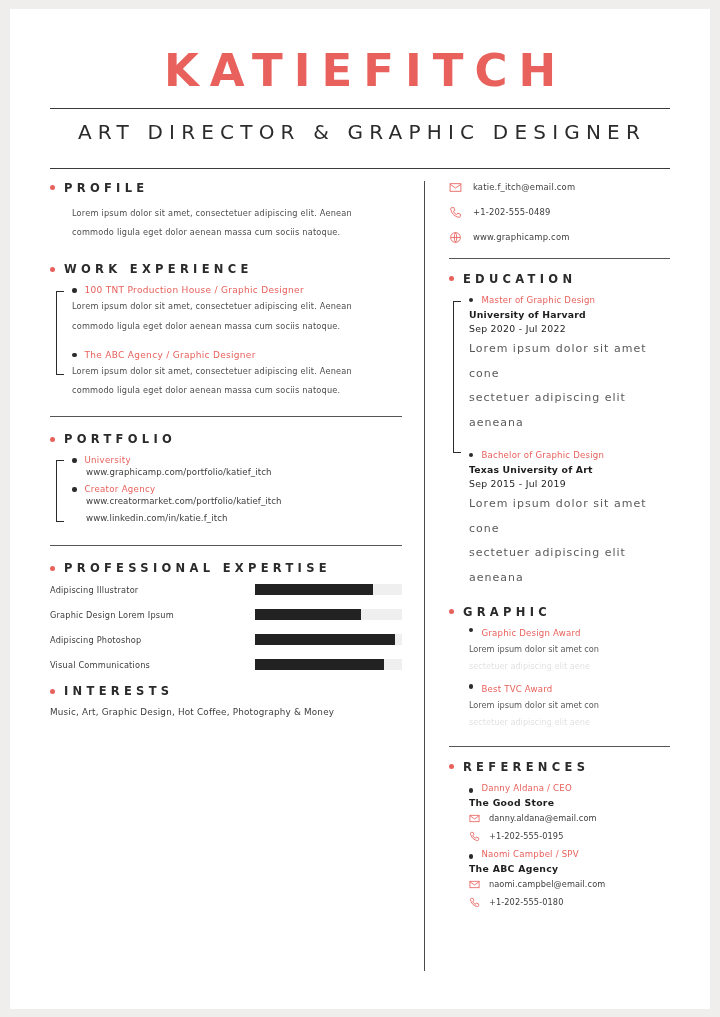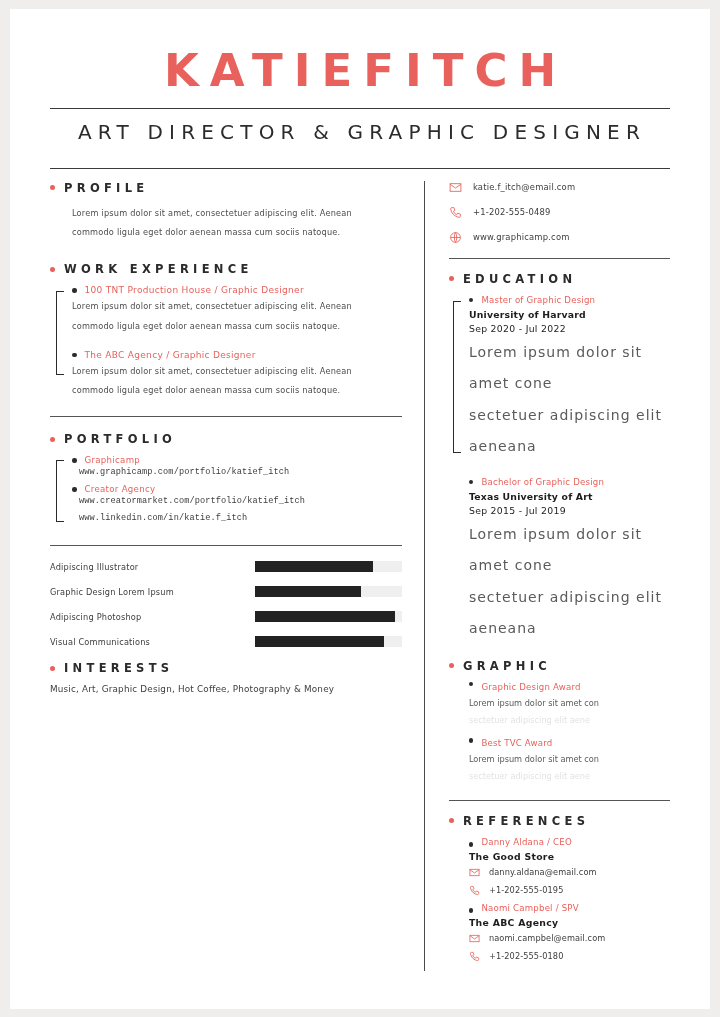--- a/index.html
+++ b/index.html
@@ -89,21 +89,21 @@
     border-left: 1px solid #2b2b2b;
     border-top: 1px solid #2b2b2b;
     border-bottom: 1px solid #2b2b2b;
   }
 
   
   .pf { position: relative; padding-left: 22px; }
   .pf-item { margin-bottom: 1px; }
   .pf-head { display: flex; align-items: center; gap: 8px; }
   .pf-name { color: #e8615c; font-size: 8.6px; letter-spacing: .3px; }
-  .pf-url { font-size: 8.6px; color: #3c3c3c; letter-spacing: .1px; padding-left: 0px; margin: 2px 0 7px 7px; font-family: Liberation Mono, monospace; }
+  .pf-url { font-size: 8.6px; color: #3c3c3c; letter-spacing: .1px; padding-left: 0px; margin: 2px 0 7px 14px; }
   .pf-bracket {
     position: absolute; left: 6px; top: 5px;
     width: 8px; height: 62px;
     border-left: 1px solid #2b2b2b;
     border-top: 1px solid #2b2b2b;
     border-bottom: 1px solid #2b2b2b;
   }
 
   
   .skills { margin-top: 8px; }
@@ -152,21 +152,21 @@
     width: 8px; height: 152px;
     border-left: 1px solid #2b2b2b;
     border-top: 1px solid #2b2b2b;
     border-bottom: 1px solid #2b2b2b;
   }
   .edu-item { margin-bottom: 14px; }
   .edu-head { display: flex; align-items: center; gap: 8px; margin-bottom: 4px; }
   .edu-deg { color: #e8615c; font-size: 8.6px; letter-spacing: .2px; }
   .edu-school { font-size: 9.3px; color: #1d1d1d; font-weight: 700; letter-spacing: .2px; margin: 4px 0 3px 0; }
   .edu-date { font-size: 9.3px; color: #1d1d1d; letter-spacing: .3px; margin-bottom: 3px; }
-  .edu-desc { font-size: 14px; color: #5a5a5a; line-height: 2.25; letter-spacing: 1px; }
+  .edu-desc { font-size: 11px; color: #5a5a5a; line-height: 2.25; letter-spacing: 1px; }
 
   
   .aw-wrap { padding-left: 20px; }
   .aw-item { margin-bottom: 9px; }
   .aw-head { display: flex; align-items: flex-start; gap: 8px; margin-bottom: 3px; }
   .aw-title { color: #e8615c; font-size: 8.6px; letter-spacing: .2px; }
   .aw-desc { font-size: 8.2px; color: #5a5a5a; line-height: 2.1; }
 
   
   .ref-wrap { padding-left: 20px; }
@@ -239,21 +239,21 @@
         <div class="sec-head">
           <span class="dot"></span>
           <span class="sec-title">PORTFOLIO</span>
         </div>
         <div class="pf">
           <span class="pf-bracket"></span>
 
           <div class="pf-item">
             <div class="pf-head">
               <span class="job-dot"></span>
-              <span class="pf-name">Graphicamp</span>
+              <span class="pf-name">University</span>
             </div>
             <div class="pf-url">www.graphicamp.com/portfolio/katief_itch</div>
           </div>
 
           <div class="pf-item">
             <div class="pf-head">
               <span class="job-dot"></span>
               <span class="pf-name">Creator Agency</span>
             </div>
             <div class="pf-url">www.creatormarket.com/portfolio/katief_itch</div>
@@ -261,20 +261,24 @@
 
           <div class="pf-item">
             <div class="pf-url">www.linkedin.com/in/katie.f_itch</div>
           </div>
         </div>
       </div>
 
       <hr class="sep-l" style="margin-top:22px">
 
       <div class="sec">
+        <div class="sec-head">
+          <span class="dot"></span>
+          <span class="sec-title">PROFESSIONAL EXPERTISE</span>
+        </div>
 
         <div class="skills">
           <div class="skill-row">
             <div class="skill-label">Adipiscing Illustrator</div>
             <div class="bar-track">
               <div class="bar-fill" id="bar0" style="width: 80%; background: rgb(34, 34, 34);"></div>
             </div>
           </div>
           <div class="skill-row">
             <div class="skill-label">Graphic Design Lorem Ipsum</div>

